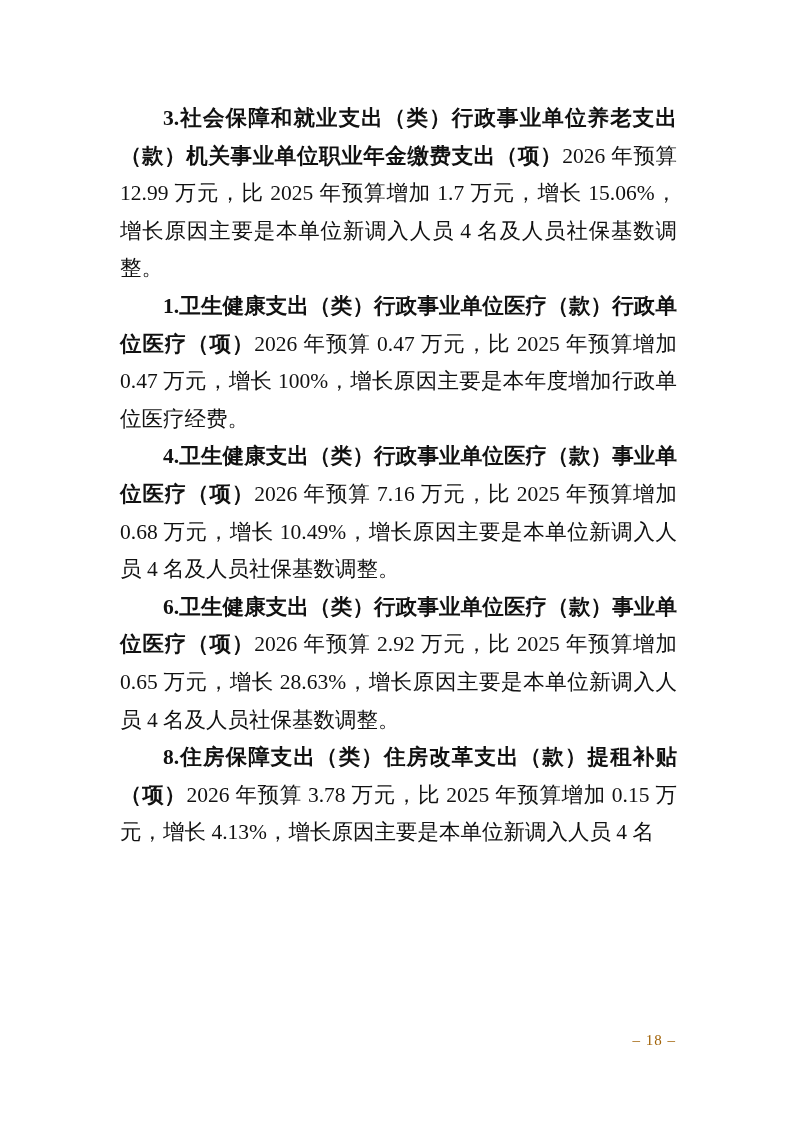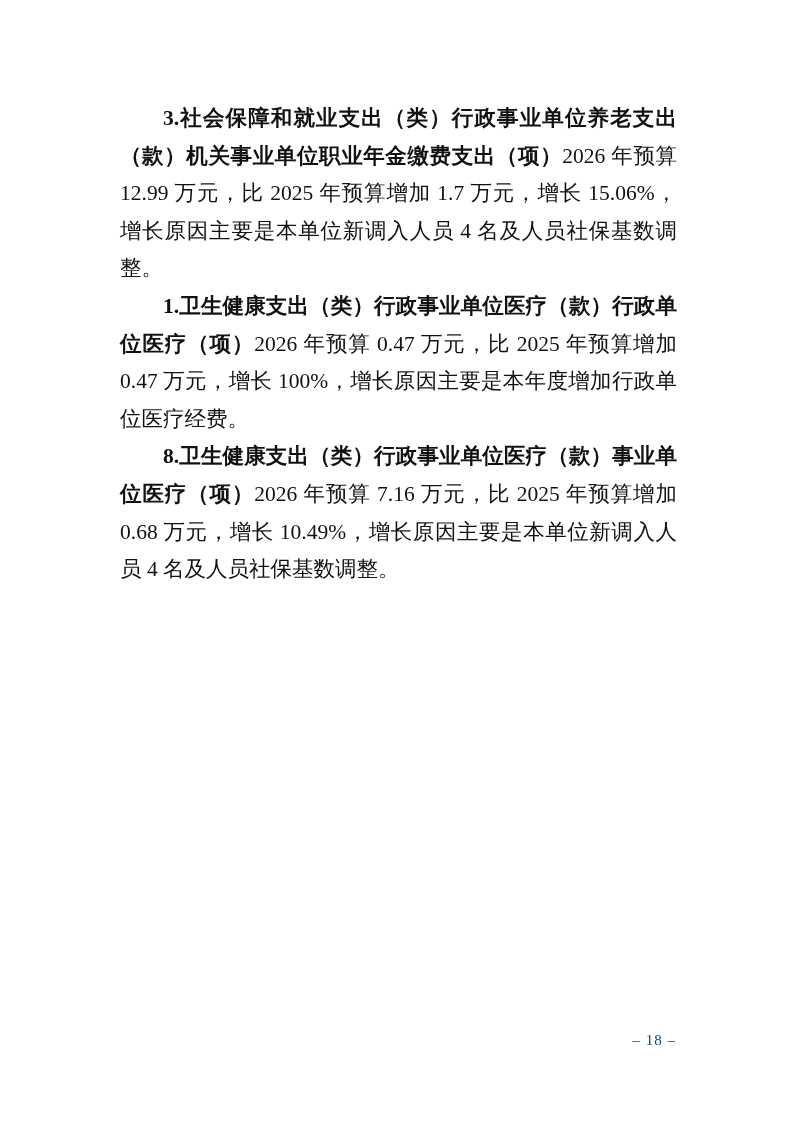--- a/index.html
+++ b/index.html
@@ -33,34 +33,36 @@
   }
   .para .heading {
     font-weight: bold;
   }
   .page-number {
     position: absolute;
     top: 1032px;
     right: 117px;
     font-size: 15px;
     letter-spacing: 1px;
-    color: #0c4a6e;
+    color: #a16207;
   }
 </style>
 </head>
 <body>
 
 <div class="page">
   <div class="content">
 
     <p class="para"><span class="heading">3.社会保障和就业支出（类）行政事业单位养老支出（款）机关事业单位职业年金缴费支出（项）</span><span>2026 年预算 12.99 万元，比 2025 年预算增加 1.7 万元，增长 15.06%，增长原因主要是本单位新调入人员 4 名及人员社保基数调整。</span></p>
 
     <p class="para"><span class="heading">1.卫生健康支出（类）行政事业单位医疗（款）行政单位医疗（项）</span><span>2026 年预算 0.47 万元，比 2025 年预算增加 0.47 万元，增长 100%，增长原因主要是本年度增加行政单位医疗经费。</span></p>
 
-    <p class="para"><span class="heading">8.卫生健康支出（类）行政事业单位医疗（款）事业单位医疗（项）</span><span>2026 年预算 7.16 万元，比 2025 年预算增加 0.68 万元，增长 10.49%，增长原因主要是本单位新调入人员 4 名及人员社保基数调整。</span></p>
+    <p class="para"><span class="heading">4.卫生健康支出（类）行政事业单位医疗（款）事业单位医疗（项）</span><span>2026 年预算 7.16 万元，比 2025 年预算增加 0.68 万元，增长 10.49%，增长原因主要是本单位新调入人员 4 名及人员社保基数调整。</span></p>
+
+    <p class="para"><span class="heading">6.卫生健康支出（类）行政事业单位医疗（款）事业单位医疗（项）</span><span>2026 年预算 2.92 万元，比 2025 年预算增加 0.65 万元，增长 28.63%，增长原因主要是本单位新调入人员 4 名及人员社保基数调整。</span></p>
 
 
-
+    <p class="para"><span class="heading">8.住房保障支出（类）住房改革支出（款）提租补贴（项）</span><span>2026 年预算 3.78 万元，比 2025 年预算增加 0.15 万元，增长 4.13%，增长原因主要是本单位新调入人员 4 名</span></p>
 
   </div>
 
   <div class="page-number">– 18 –</div>
 </div>
 
 </body></html>

